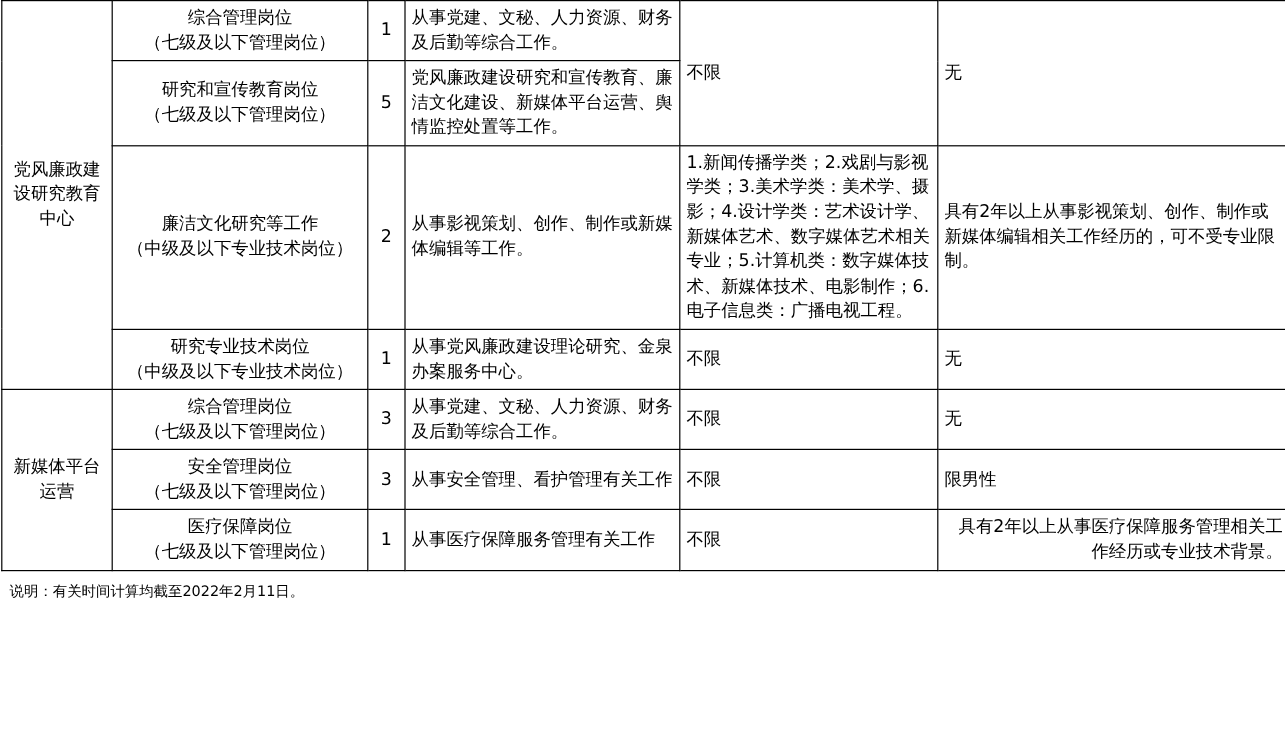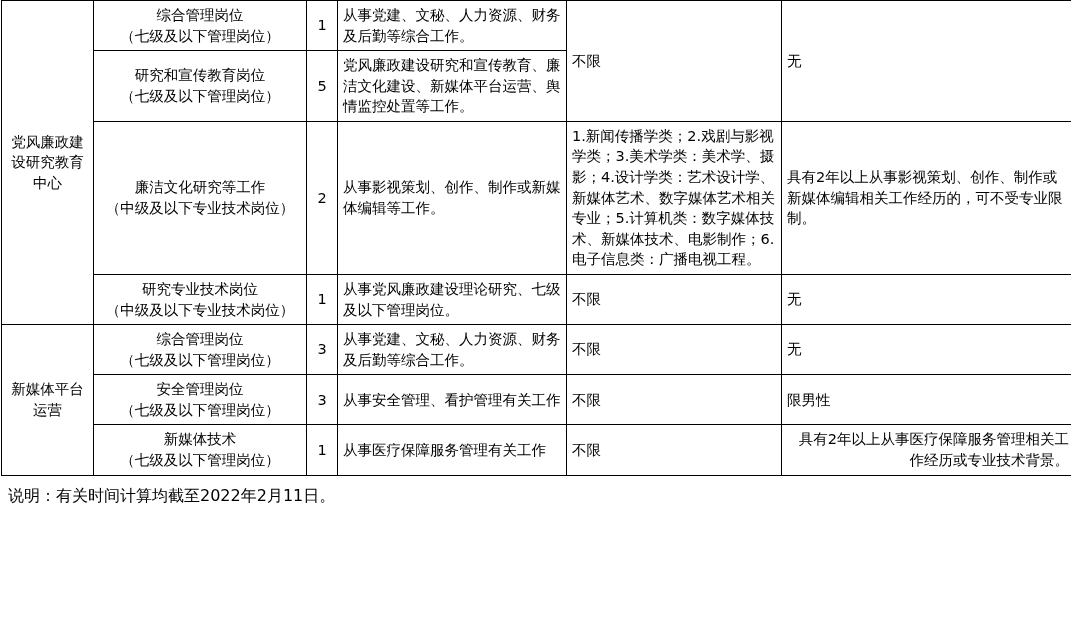--- a/index.html
+++ b/index.html
@@ -65,21 +65,21 @@
     vertical-align: top;
   }
   td.mid-left {
     vertical-align: middle;
     text-align: left;
   }
   .post-line1 { display: block; }
   .post-line2 { display: block; }
   .note {
     margin: 9px 0 0 8px;
-    font-size: 16px;
+    font-size: 12px;
     line-height: 1.4;
   }
   .watermark {
     position: absolute;
     right: 6px;
     bottom: 26px;
     font-size: 13px;
     color: #d9d9d9;
     letter-spacing: 1px;
     pointer-events: none;
@@ -124,21 +124,21 @@
         <td class="c-major">1.新闻传播学类；2.戏剧与影视学类；3.美术学类：美术学、摄影；4.设计学类：艺术设计学、新媒体艺术、数字媒体艺术相关专业；5.计算机类：数字媒体技术、新媒体技术、电影制作；6.电子信息类：广播电视工程。</td>
         <td class="c-other mid-left">具有2年以上从事影视策划、创作、制作或新媒体编辑相关工作经历的，可不受专业限制。</td>
       </tr>
 
       <tr>
         <td class="c-post">
           <span class="post-line1">研究专业技术岗位</span>
           <span class="post-line2">（中级及以下专业技术岗位）</span>
         </td>
         <td class="c-num">1</td>
-        <td class="c-duty">从事党风廉政建设理论研究、七级及以下管理岗位。</td>
+        <td class="c-duty">从事党风廉政建设理论研究、金泉办案服务中心。</td>
         <td class="c-major mid-left">不限</td>
         <td class="c-other mid-left">无</td>
       </tr>
 
       <tr>
         <td class="c-unit" rowspan="3">新媒体平台运营</td>
         <td class="c-post">
           <span class="post-line1">综合管理岗位</span>
           <span class="post-line2">（七级及以下管理岗位）</span>
         </td>
@@ -154,21 +154,21 @@
           <span class="post-line2">（七级及以下管理岗位）</span>
         </td>
         <td class="c-num">3</td>
         <td class="c-duty">从事安全管理、看护管理有关工作</td>
         <td class="c-major mid-left">不限</td>
         <td class="c-other mid-left">限男性</td>
       </tr>
 
       <tr>
         <td class="c-post">
-          <span class="post-line1">新媒体技术</span>
+          <span class="post-line1">医疗保障岗位</span>
           <span class="post-line2">（七级及以下管理岗位）</span>
         </td>
         <td class="c-num">1</td>
         <td class="c-duty">从事医疗保障服务管理有关工作</td>
         <td class="c-major mid-left">不限</td>
         <td class="c-other">具有2年以上从事医疗保障服务管理相关工作经历或专业技术背景。</td>
       </tr>
     </tbody>
   </table>
 

